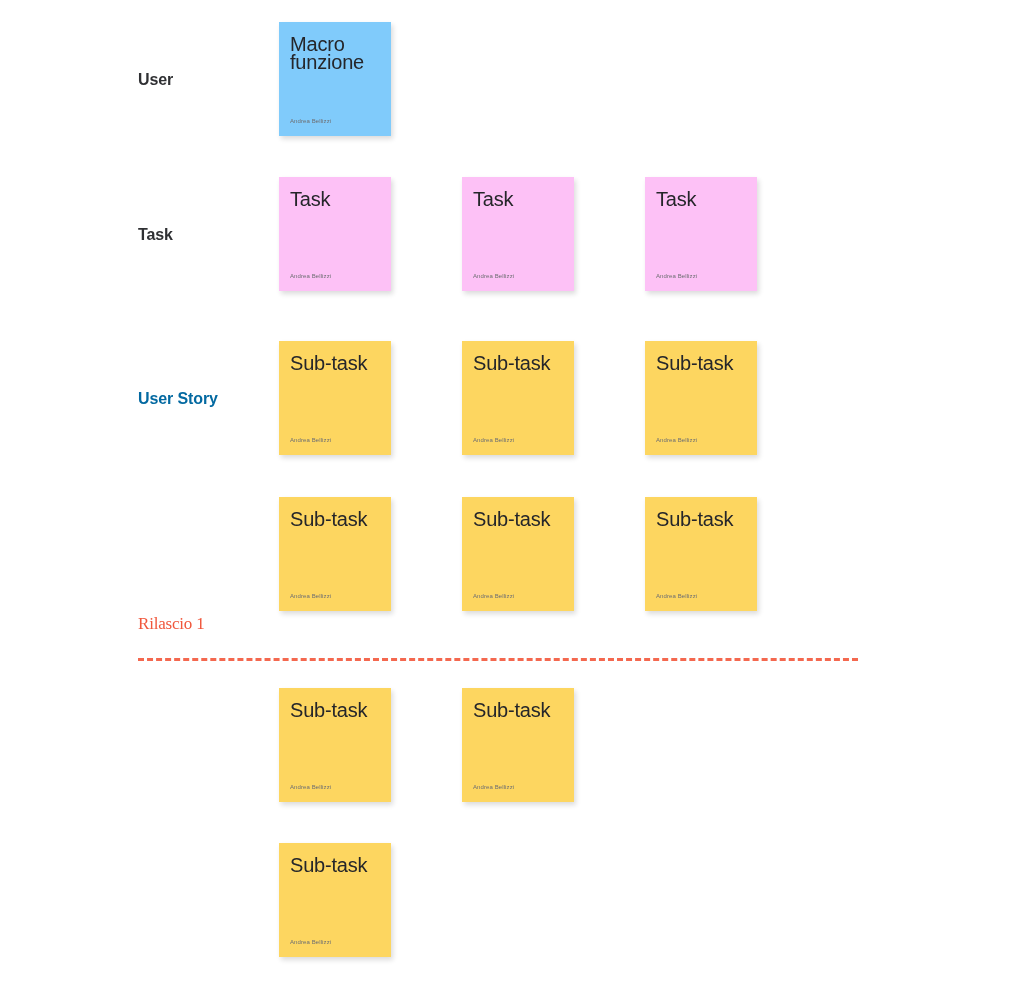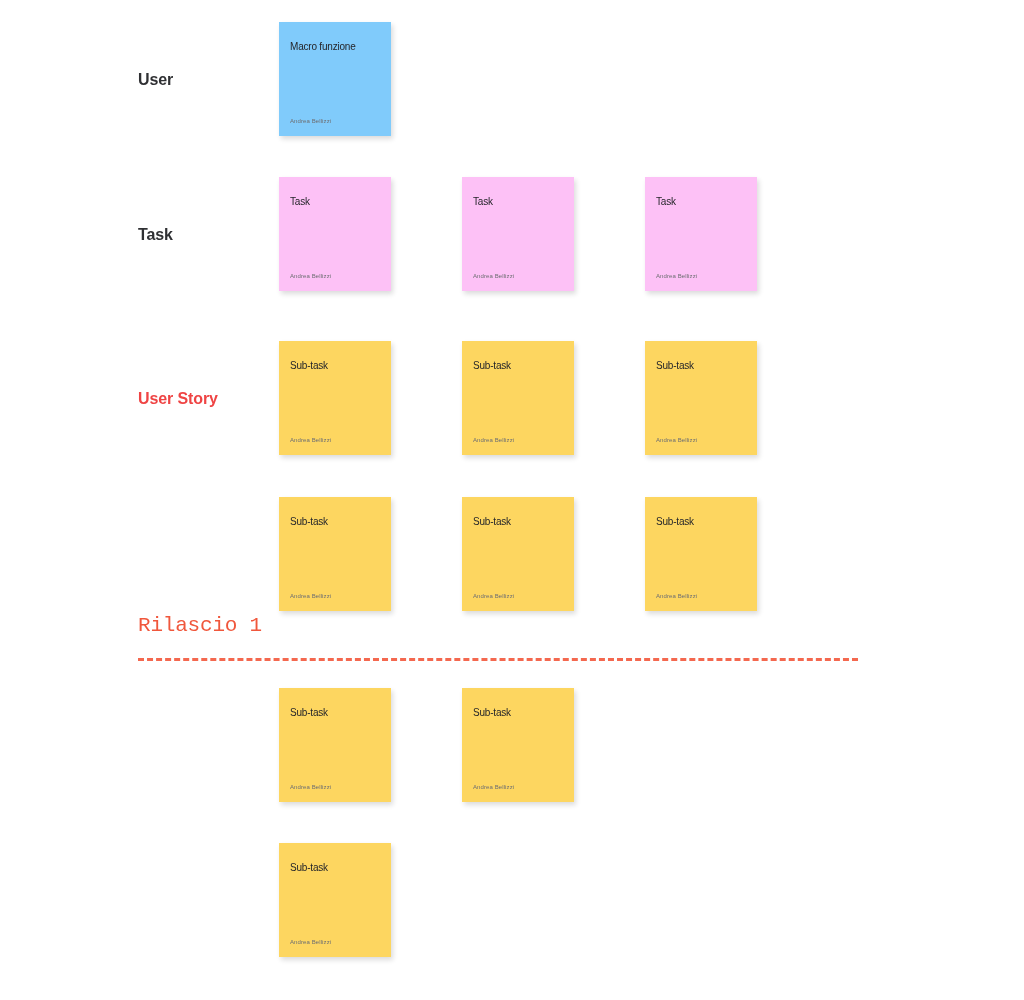--- a/index.html
+++ b/index.html
@@ -28,22 +28,22 @@
     font-weight: bold;
     color: #2f3033;
     letter-spacing: -0.1px;
     white-space: nowrap;
     line-height: 1;
   }
 
   
   .release-label {
     position: absolute;
-    font-family: Liberation Mono, monospace;
-    font-size: 21px;
+    font-family: Liberation Serif, serif;
+    font-size: 17px;
     font-weight: normal;
     color: #f0573c;
     white-space: nowrap;
     line-height: 1;
     letter-spacing: -0.2px;
   }
   .release-divider {
     position: absolute;
     height: 0;
     border-top: 3px dashed #f4684f;
@@ -54,23 +54,23 @@
     position: absolute;
     width: 112px;
     height: 114px;
     box-sizing: border-box;
     padding: 13px 11px 0 11px;
     box-shadow: 2px 3px 5px rgba(0, 0, 0, 0.14);
     overflow: hidden;
   }
   .note-title {
     font-family: "Liberation Sans", sans-serif;
-    font-size: 10px;
+    font-size: 20px;
     font-weight: normal;
-    line-height: 24px;
+    line-height: 18px;
     color: #25262a;
     letter-spacing: -0.2px;
     word-wrap: break-word;
   }
   .note-author {
     position: absolute;
     left: 11px;
     bottom: 11px;
     font-family: "Liberation Sans", sans-serif;
     font-size: 6px;
@@ -79,21 +79,21 @@
     letter-spacing: 0.1px;
     white-space: nowrap;
   }
 </style>
 </head>
 <body>
 
 <div id="board" style="background: rgb(255, 255, 255); width: 1024px; height: 1000px;">
     <div class="row-label" style="left: 138px; top: 72px; color: rgb(47, 48, 51);">User</div>
     <div class="row-label" style="left: 138px; top: 227px; color: rgb(47, 48, 51);">Task</div>
-    <div class="row-label" style="left: 138px; top: 391px; color: #ef4444;">User Story</div>
+    <div class="row-label" style="left: 138px; top: 391px; color: #0369a1;">User Story</div>
     <div class="release-label" style="left: 138px; top: 615px; color: rgb(240, 87, 60);">Rilascio 1</div>
     <div class="release-divider" style="left: 138px; top: 658px; width: 720px; border-top-color: rgb(244, 104, 79);"></div>
     <div class="note" style="left: 279px; top: 22px; background: rgb(128, 203, 251);">
       <div class="note-title" style="color: rgb(37, 38, 42);">Macro funzione</div>
       <div class="note-author" style="color: rgb(109, 110, 114);">Andrea Bellizzi</div>
     </div>
     <div class="note" style="left: 279px; top: 177px; background: rgb(253, 193, 246);">
       <div class="note-title" style="color: rgb(37, 38, 42);">Task</div>
       <div class="note-author" style="color: rgb(109, 110, 114);">Andrea Bellizzi</div>
     </div>

